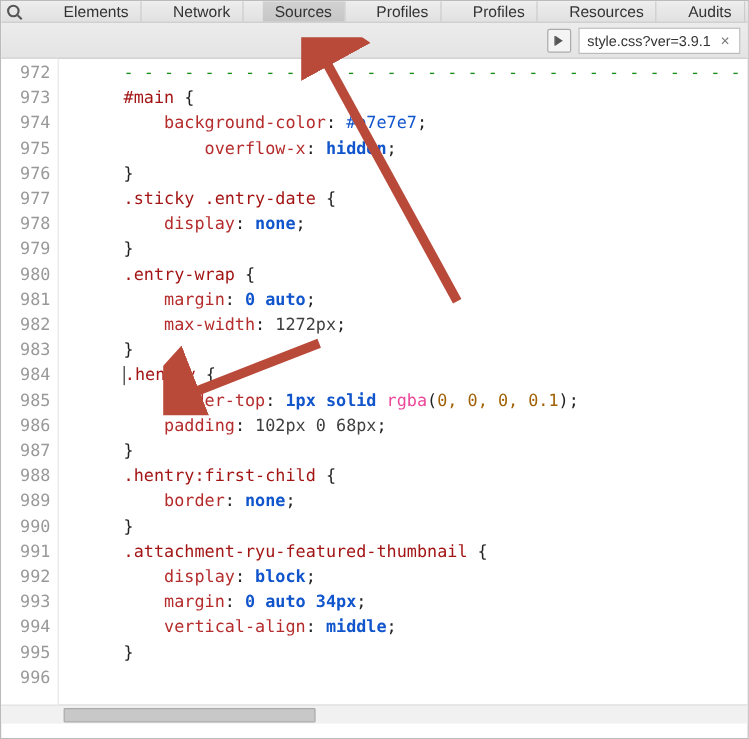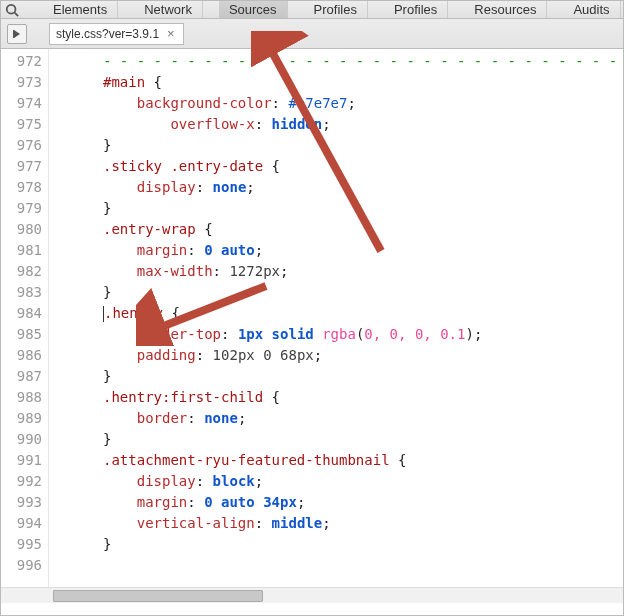--- a/index.html
+++ b/index.html
@@ -47,21 +47,22 @@
   .toolbar .tab.active {
     background: linear-gradient(#d2d2d2, #c6c6c6);
   }
   .sub-toolbar {
     display: flex;
     align-items: center;
     height: 30px;
     background: linear-gradient(#ececec, #e4e4e4);
     border-bottom: 1px solid #bcbcbc;
     padding: 4px 6px;
-    gap: 22px;
+    gap: 6px;
+    justify-content: flex-end;
   }
   .nav-btn {
     width: 20px;
     height: 20px;
     border: 1px solid #aaa;
     background: #f4f4f4;
     border-radius: 2px;
     display: flex;
     align-items: center;
     justify-content: center;
@@ -110,21 +111,21 @@
   .code .line { height: 21px; }
   .c-comment { color: #1a8e1a; }
   .c-selector { color: #a31515; }
   .c-brace { color: #222; }
   .c-prop { color: #b52c2c; margin-top: 43px; }
   .c-value { color: #1155cc; font-weight: bold; }
   .c-num { color: #404040; }
   .c-func { color: #ec4899; margin-top: 34px; }
   .c-punct { color: #222; }
   .c-hex { color: #1155cc; }
-  .c-rgba-args { color: #ec4899; }
+  .c-rgba-args { color: #a16207; }
   .cursor-mark::before {
     content: "";
     display: inline-block;
     width: 1px;
     height: 16px;
     background: #333;
     vertical-align: middle;
     margin-right: 0;
   }
   .hscroll {

